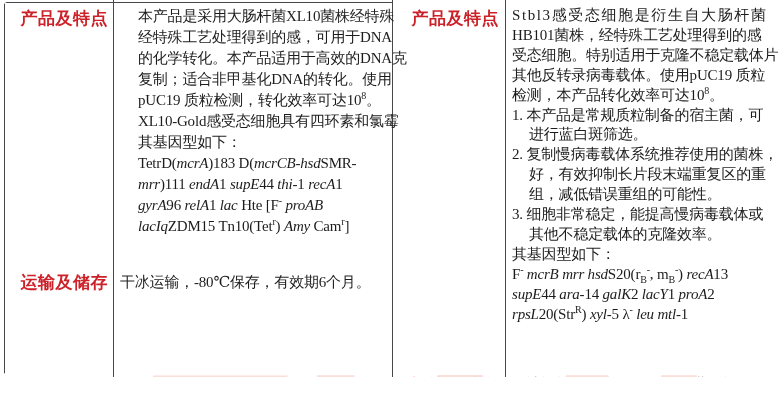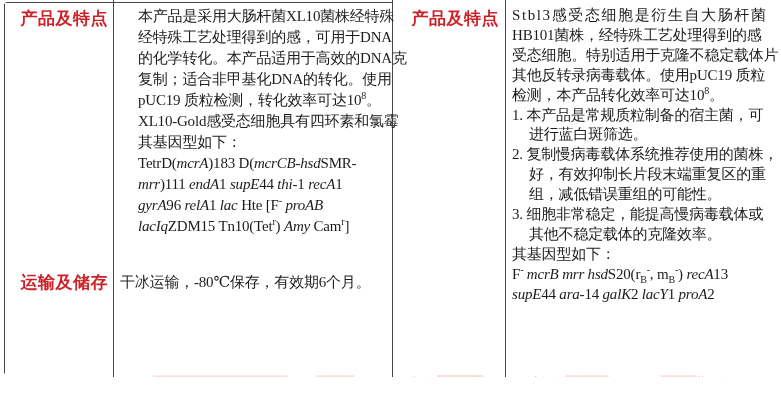--- a/index.html
+++ b/index.html
@@ -83,20 +83,21 @@
       <div class="tline"><span>1. 本产品是常规质粒制备的宿主菌，可</span></div>
       <div class="tline ind"><span>进行蓝白斑筛选。</span></div>
       <div class="tline"><span>2. 复制慢病毒载体系统推荐使用的菌株，</span></div>
       <div class="tline ind"><span>好，有效抑制长片段末端重复区的重</span></div>
       <div class="tline ind"><span>组，减低错误重组的可能性。</span></div>
       <div class="tline"><span>3. 细胞非常稳定，能提高慢病毒载体或</span></div>
       <div class="tline ind"><span>其他不稳定载体的克隆效率。</span></div>
       <div class="tline"><span>其基因型如下：</span></div>
       <div class="tline"><span>F</span><span class="sup">-</span><span> </span><span class="i">mcrB</span><span> </span><span class="i">mrr</span><span> </span><span class="i">hsd</span><span>S20(r</span><span class="sub">B</span><span class="sup">-</span><span>, m</span><span class="sub">B</span><span class="sup">-</span><span>) </span><span class="i">recA</span><span>13</span></div>
       <div class="tline"><span class="i">supE</span><span>44 </span><span class="i">ara</span><span>-14 </span><span class="i">galK</span><span>2 </span><span class="i">lacY</span><span>1 </span><span class="i">proA</span><span>2</span></div>
+      <div class="tline"><span class="i">rpsL</span><span>20(Str</span><span class="sup">R</span><span>) </span><span class="i">xyl</span><span>-5 λ</span><span class="sup">-</span><span> </span><span class="i">leu</span><span> </span><span class="i">mtl</span><span>-1</span></div>
     </div>
 
   <div class="row-label" style="left:397px;top:374px;">运输及储存</div>
 
   <div class="textblock tb-right" style="left:512px;top:375px;width:269px;">
       <div class="tline"><span>干冰运输，-80℃保存，有效期6个月。</span></div>
     </div>
 
 </div>
 

